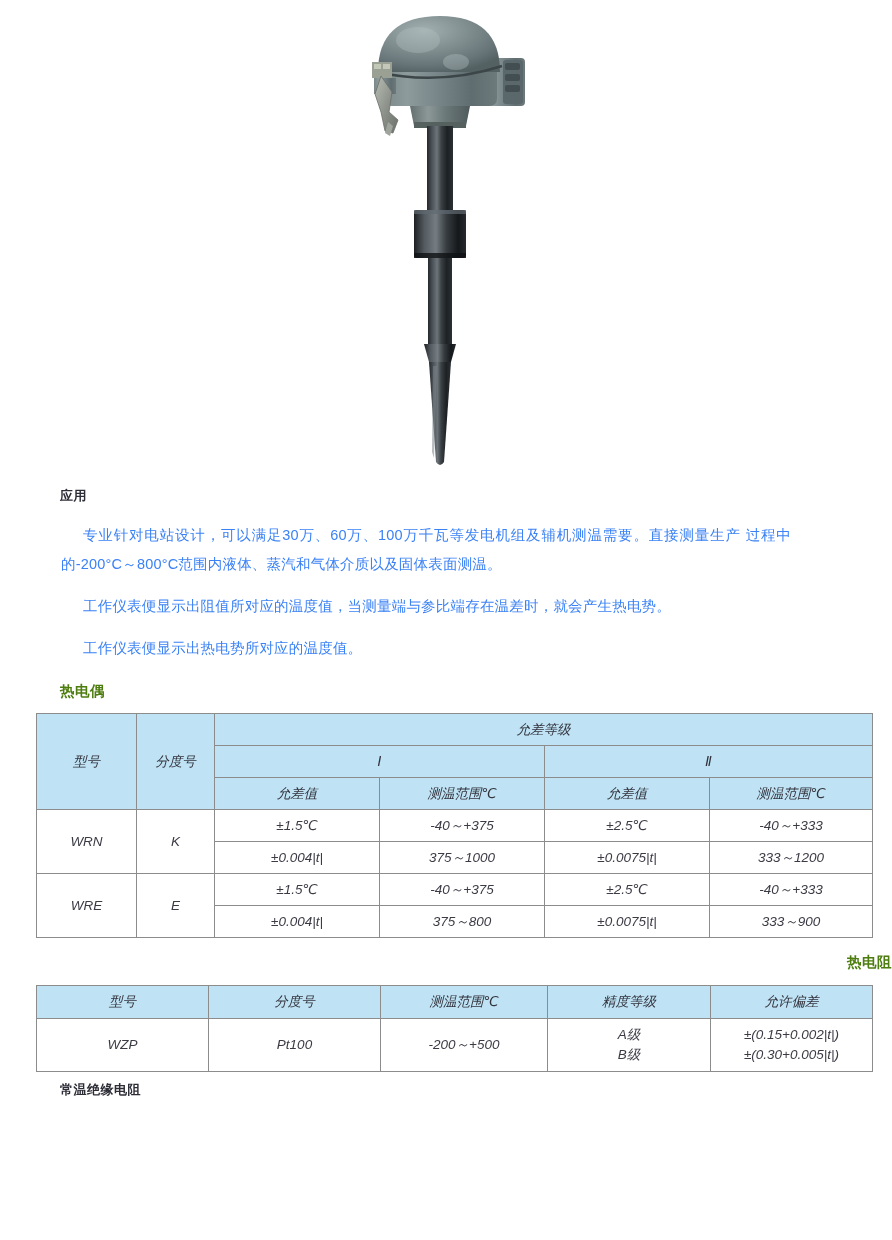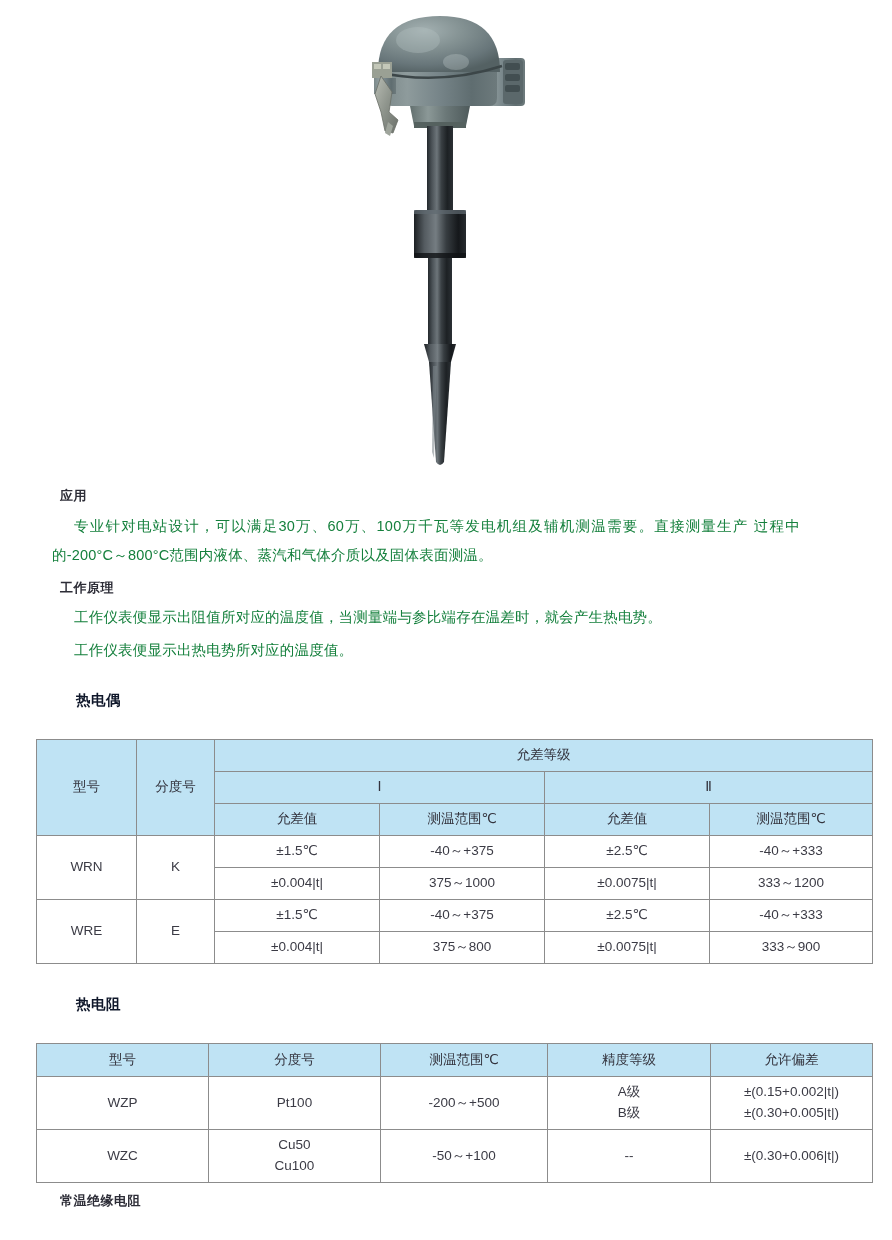--- a/index.html
+++ b/index.html
@@ -40,30 +40,30 @@
     font-weight: bold;
     color: #2d2d37;
     margin: 0;
     padding: 6px 0 4px 60px;
     line-height: 1.5;
     letter-spacing: .5px;
   }
   .h-sub {
     font-size: 14.5px;
     font-weight: bold;
-    color: #0f172a;
-    margin: 16px;
+    color: #4d7c0f;
+    margin: 0;
     padding: 7px 0 5px 60px;
     line-height: 1.5;
     letter-spacing: .5px;
   }
   .para {
     font-size: 14.5px;
-    color: #15803d;
-    margin: 0;
+    color: #3b82f6;
+    margin: 9px;
     padding: 2px 92px 2px 52px;
     line-height: 29px;
     text-indent: 22px;
     text-align: justify;
     letter-spacing: .2px;
   }
 
   
   .tbl-wrap {
     padding: 6px 0 2px 36px;
@@ -76,35 +76,36 @@
     color: #3b3b45;
   }
   table.grid td, table.grid th {
     border: 1px solid #8c8c8c;
     text-align: center;
     vertical-align: middle;
     font-weight: normal;
     padding: 3px 2px;
     line-height: 1.45;
     background: #ffffff;
+    font-style: italic;
   }
   table.grid th,
   table.grid td.hd {
     background: #bfe3f4;
     color: #33333d;
   }
   .r-mid  td { height: 25px; }
 
   .tbl2 td { height: 46px; }
   .tbl2 th { height: 26px; }
 
   .stack { display:block; line-height: 1.5; }
 
   
-  .tbl-wrap + .h-sub { padding-top: 12px; }
+  .tbl-wrap + .h-sub { padding-top: 12px; text-align: right; }
 </style>
 </head>
 <body>
 
 <div class="photo-wrap">
   <svg class="probe-svg" width="892" height="480" viewBox="0 0 892 480">
     <defs>
       <linearGradient id="headG" x1="0" y1="0" x2="1" y2="0">
         <stop offset="0%" stop-color="#7b8889"></stop>
         <stop offset="22%" stop-color="#8e9b9c"></stop>
@@ -189,21 +190,20 @@
     <path d="M429 362 L451 362 L444 462 Q440 468 436 462 Z" fill="url(#tubeG)"></path>
     <path d="M433 366 L437 366 L434 458 L432 452 Z" fill="#7c858a" opacity="0.55"></path>
   </svg>
 </div>
 
 <div class="doc">
 
   <h3 class="h-sec">应用</h3>
   <p class="para">专业针对电站设计，可以满足30万、60万、100万千瓦等发电机组及辅机测温需要。直接测量生产 过程中的-200°C～800°C范围内液体、蒸汽和气体介质以及固体表面测温。</p>
 
-  <h3 class="h-sec">工作原理</h3>
   <p class="para">工作仪表便显示出阻值所对应的温度值，当测量端与参比端存在温差时，就会产生热电势。</p>
   <p class="para">工作仪表便显示出热电势所对应的温度值。</p>
 
   <h4 class="h-sub">热电偶</h4>
 
   <div class="tbl-wrap">
     <table class="grid">
       <colgroup>
         <col style="width:100px">
           <col style="width:78px">
@@ -287,29 +287,19 @@
           <td>-200～+500</td>
           <td>
             <span class="stack">A级</span>
             <span class="stack">B级</span>
           </td>
           <td>
             <span class="stack">±(0.15+0.002|t|)</span>
             <span class="stack">±(0.30+0.005|t|)</span>
           </td>
         </tr>
-        <tr>
-          <td>WZC</td>
-          <td>
-            <span class="stack">Cu50</span>
-            <span class="stack">Cu100</span>
-          </td>
-          <td>-50～+100</td>
-          <td>--</td>
-          <td>±(0.30+0.006|t|)</td>
-        </tr>
       </tbody>
     </table>
   </div>
 
   <h3 class="h-sec">常温绝缘电阻</h3>
 
 </div>
 
 </body></html>

